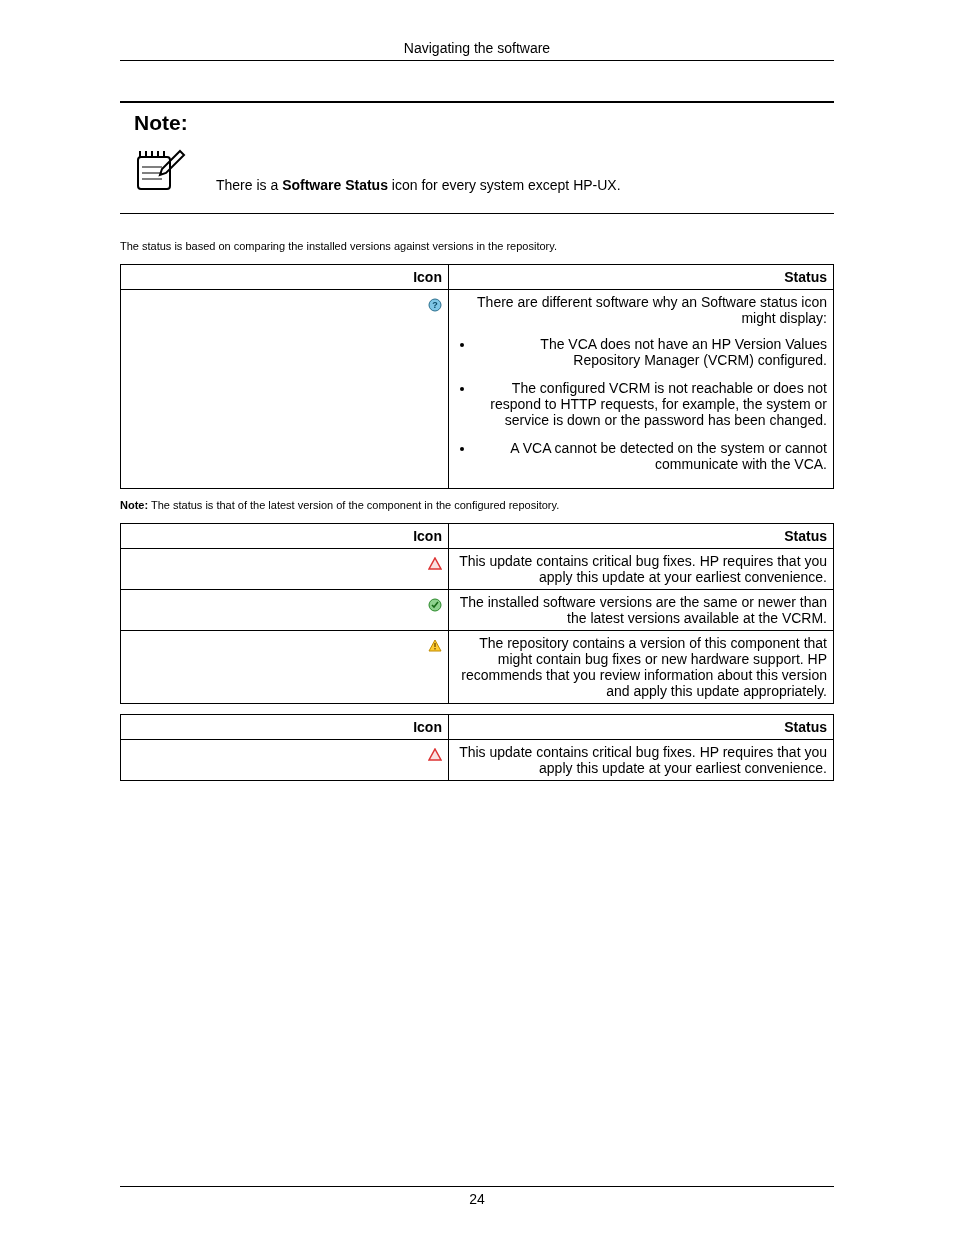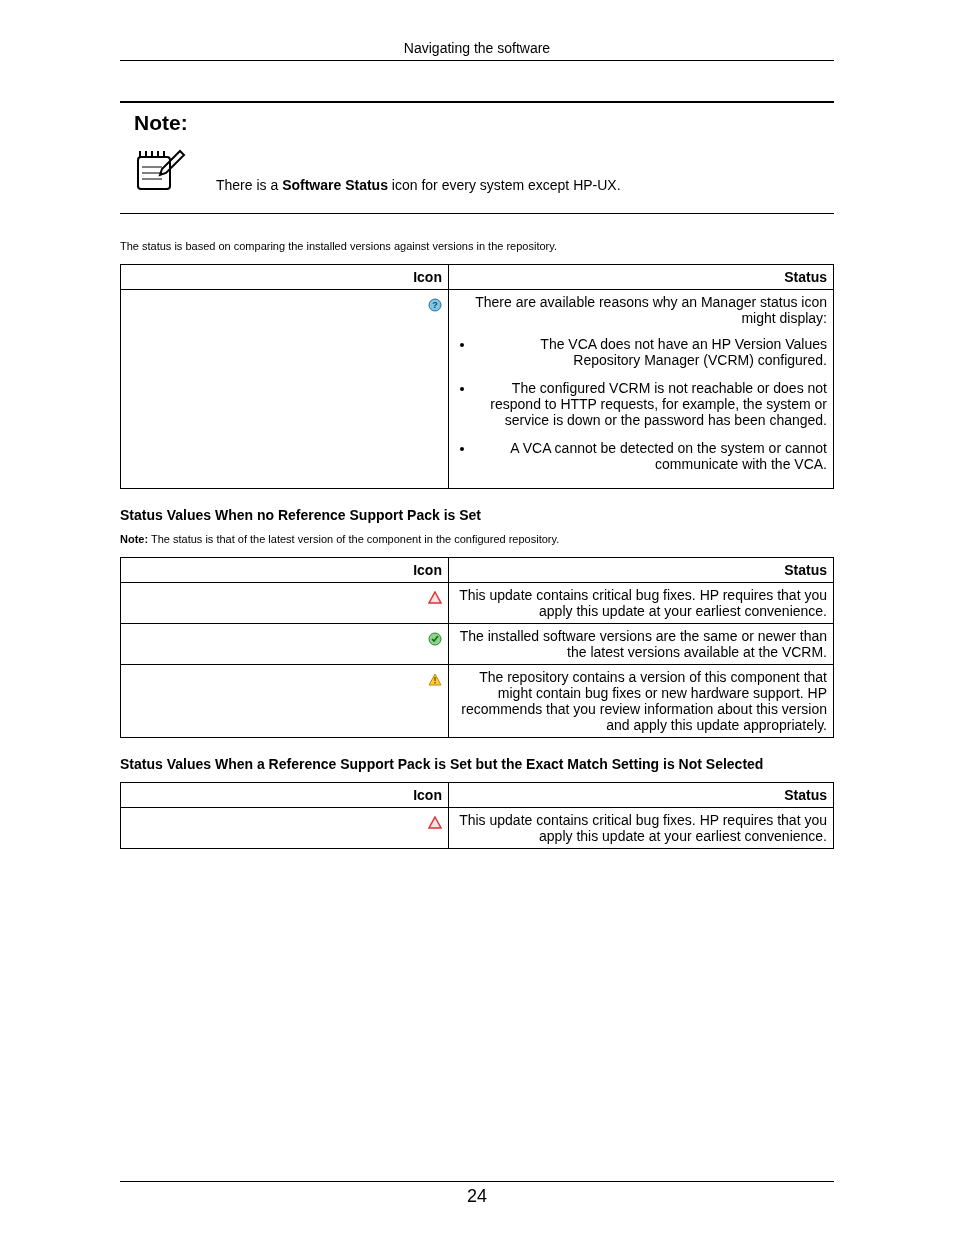--- a/index.html
+++ b/index.html
@@ -91,21 +91,21 @@
   .status-cell ul {
     margin: 10px 0 6px 0;
     padding-left: 20px;
   }
   .status-cell li {
     margin-bottom: 12px;
   }
   .status-cell p { margin: 0; }
   .footer {
     text-align: center;
-    font-size: 18px;
+    font-size: 14px;
     border-top: 1px solid #000;
     position: absolute;
     bottom: 36px;
     left: 120px;
     right: 120px;
     padding-top: 4px;
     font-weight: 300;
   }
   
   .ico {
@@ -150,33 +150,32 @@
       <td class="icon-cell">
         <span class="ico">
           <svg viewBox="0 0 14 14" width="14" height="14">
             <circle cx="7" cy="7" r="6" fill="#7fc6e6" stroke="#2a6f8e" stroke-width="1"></circle>
             <text x="7" y="10" text-anchor="middle" font-size="9" font-weight="bold" fill="#0a4a66">?</text>
           </svg>
         </span>
       </td>
       <td class="status-cell">
         <p>
-          <span>There are available reasons why an </span><strong>Manager</strong><span> status icon might display:</span>
+          <span>There are different software why an </span><strong>Software</strong><span> status icon might display:</span>
         </p>
         <ul>
           <li>The VCA does not have an HP Version Values Repository Manager (VCRM) configured.</li>
           <li>The configured VCRM is not reachable or does not respond to HTTP requests, for example, the system or service is down or the password has been changed.</li>
           <li>A VCA cannot be detected on the system or cannot communicate with the VCA.</li>
         </ul>
       </td>
     </tr>
   </tbody>
     </table>
 
-  <div class="subheading">Status Values When no Reference Support Pack is Set</div>
 
   <p class="para">
     <strong>Note:</strong><span> The status is that of the latest version of the component in the configured repository.</span>
   </p>
 
   <table class="status">
     <tbody>
         <tr>
       <th>Icon</th>
       <th>Status</th>
@@ -211,21 +210,20 @@
             <rect x="6.3" y="4" width="1.4" height="4" fill="#7a5200"></rect>
             <rect x="6.3" y="9" width="1.4" height="1.5" fill="#7a5200"></rect>
           </svg>
         </span>
       </td>
       <td class="status-cell">The repository contains a version of this component that might contain bug fixes or new hardware support. HP recommends that you review information about this version and apply this update appropriately.</td>
     </tr>
   </tbody>
     </table>
 
-  <div class="subheading">Status Values When a Reference Support Pack is Set but the Exact Match Setting is Not Selected</div>
 
   <table class="status">
     <tbody>
         <tr>
       <th>Icon</th>
       <th>Status</th>
     </tr>
     <tr>
       <td class="icon-cell">
         <span class="ico">

